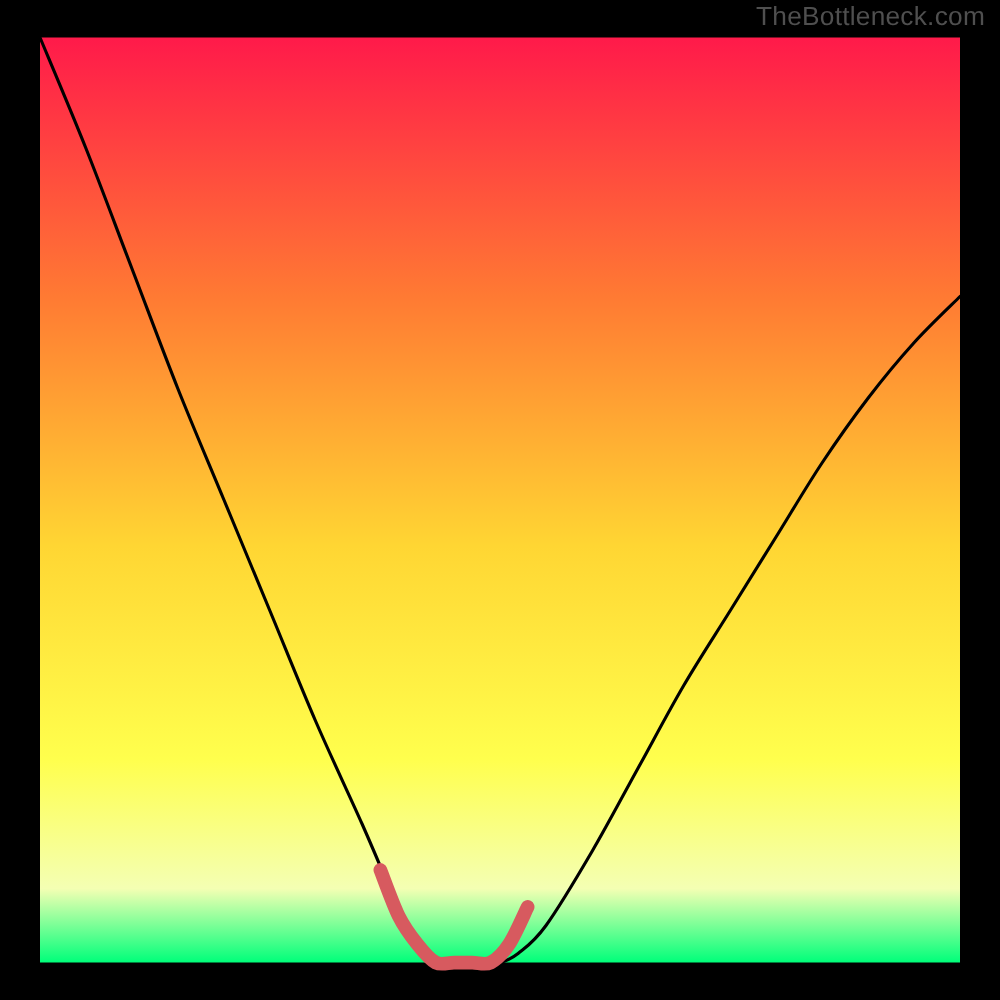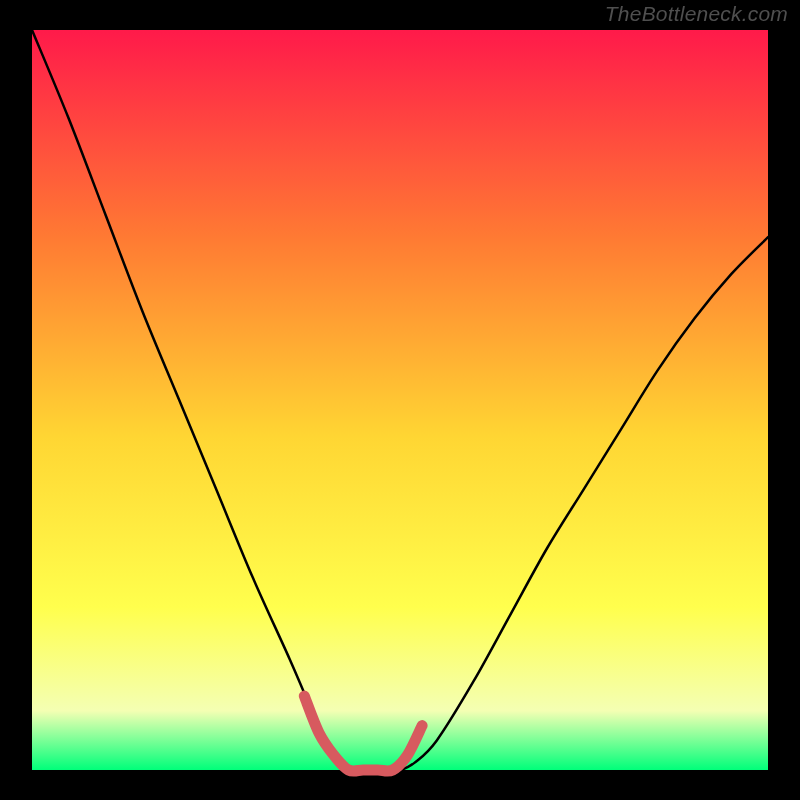--- a/index.html
+++ b/index.html
@@ -11,21 +11,20 @@
     overflow: hidden;
     font-family: Arial, Helvetica, sans-serif;
   }
   .frame {
     position: absolute;
     top: 0;
     left: 0;
     width: 800px;
     height: 800px;
     background: #000;
-    font-style: italic;
   }
   .watermark {
     position: absolute;
     top: 2px;
     right: 12px;
     color: #4f4f4f;
     font-size: 21px;
     font-weight: 400;
     letter-spacing: 0.2px;
     z-index: 10;

